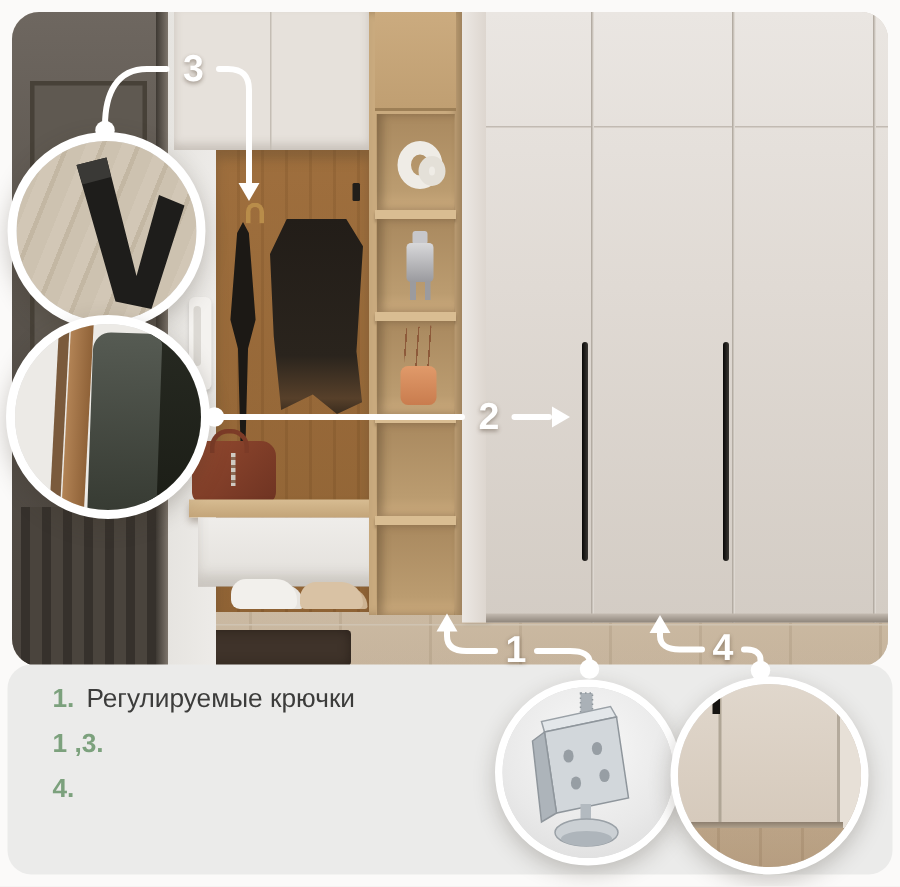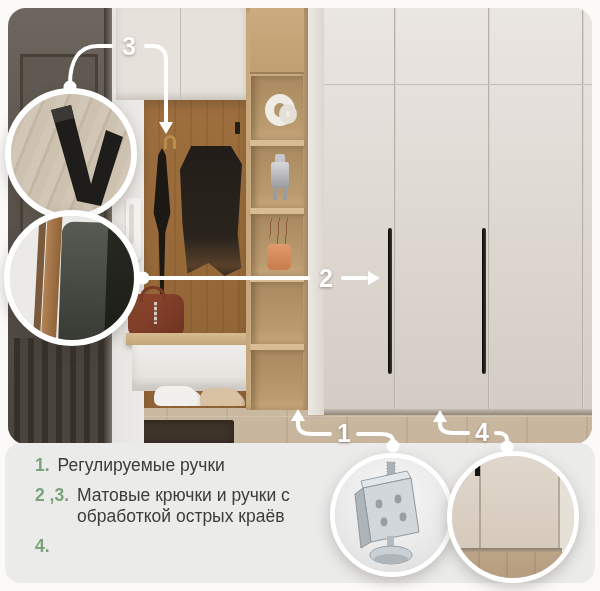--- a/index.html
+++ b/index.html
@@ -158,25 +158,24 @@
       <div class="handle" style="left:64px;"></div>
       <div class="handle" style="left:158px;"></div>
       <div class="shadow-bottom"></div>
     </div>
   </div>
 
   <div class="panel">
     <div class="legend">
       <div class="legend-row">
         <span class="legend-num">1.</span>
-        <span class="legend-text">Регулируемые ручки</span>
+        <span class="legend-text">Регулируемые крючки</span>
       </div>
       <div class="legend-row">
-        <span class="legend-num">2 ,3.</span>
-        <span class="legend-text">Матовые крючки и ручки с обработкой острых краёв</span>
+        <span class="legend-num">1 ,3.</span>
       </div>
       <div class="legend-row">
         <span class="legend-num">4.</span>
       </div>
     </div>
   </div>
 
   <div class="inset inset-hook">
     <div class="hook-wood"></div>
     <svg width="120" height="120" style="left:0;top:0;">

